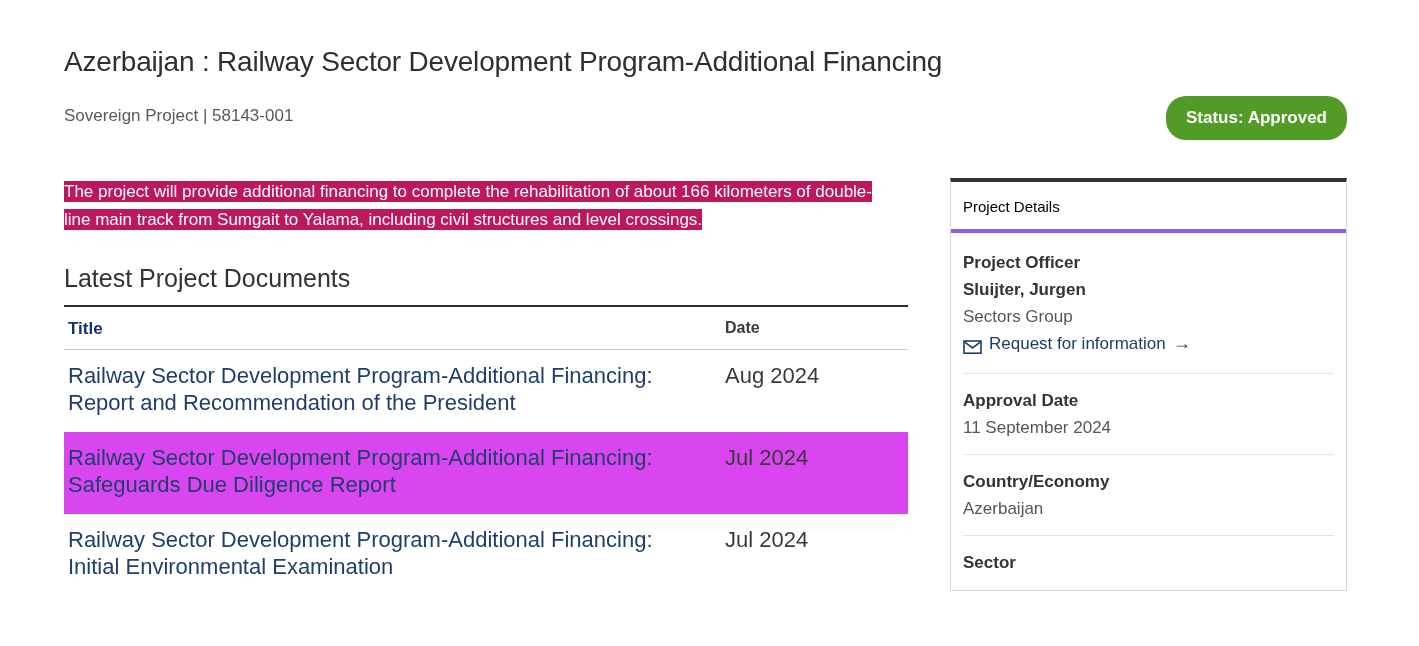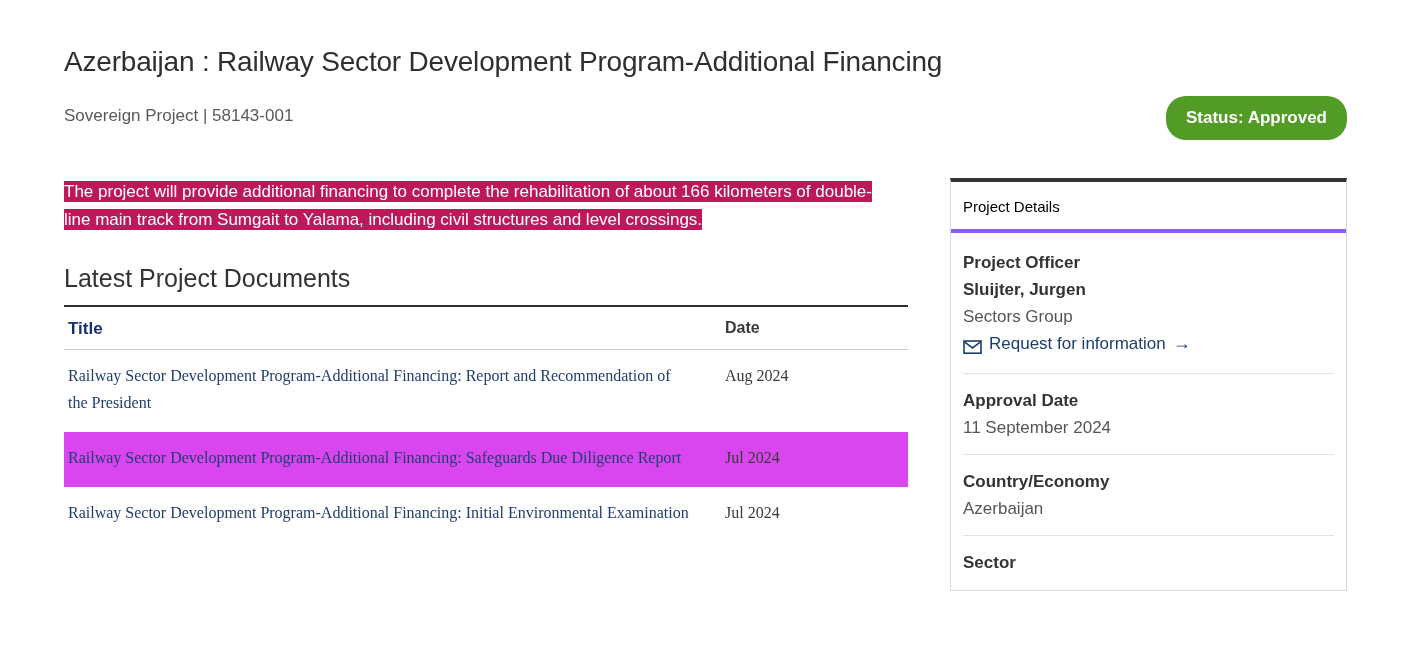--- a/index.html
+++ b/index.html
@@ -97,23 +97,22 @@
     border-bottom: 1px solid #c8c8c8;
     padding: 12px 0 10px 4px;
   }
   .col-title { width: 657px; padding-right: 33px; }
   .col-date  { width: 163px; }
   .docs-header .col-title { font-weight: bold; font-size: 17px; color: #14316b; }
   .docs-header .col-date  { font-weight: bold; font-size: 16px; color: #3a3a3a; }
   .doc-row {
     display: flex;
     padding: 12px 0 16px 4px;
-    font-size: 16px;
+    font-size: 22px;
     line-height: 27px;
-    font-family: Liberation Serif, serif;
   }
   .doc-row.alt { background: #d946ef; }
   .doc-link {
     color: #1f3e6e;
     text-decoration: none;
     cursor: pointer;
   }
   .doc-date { color: #3a3a3a; }
   
   .sidebar {

